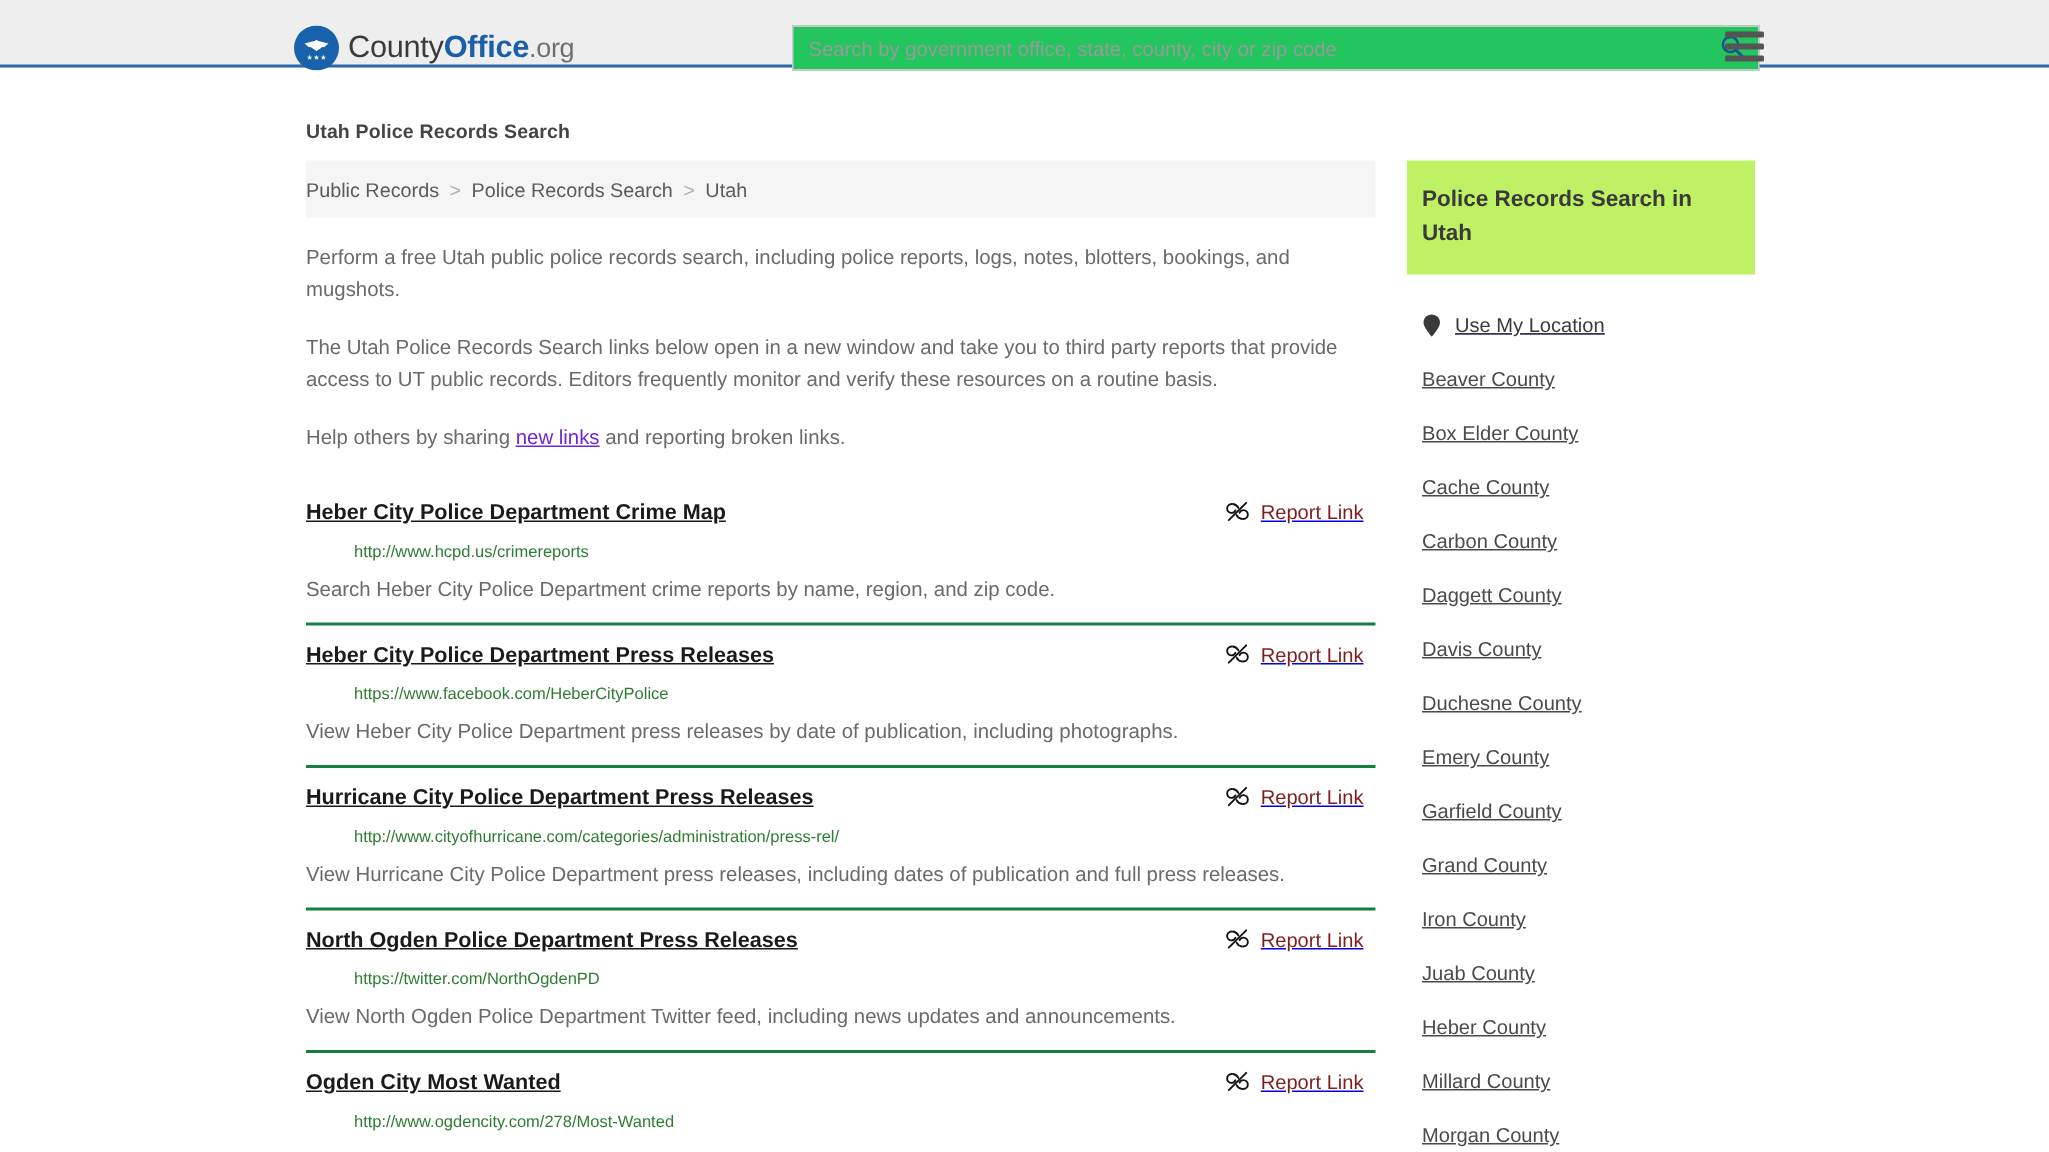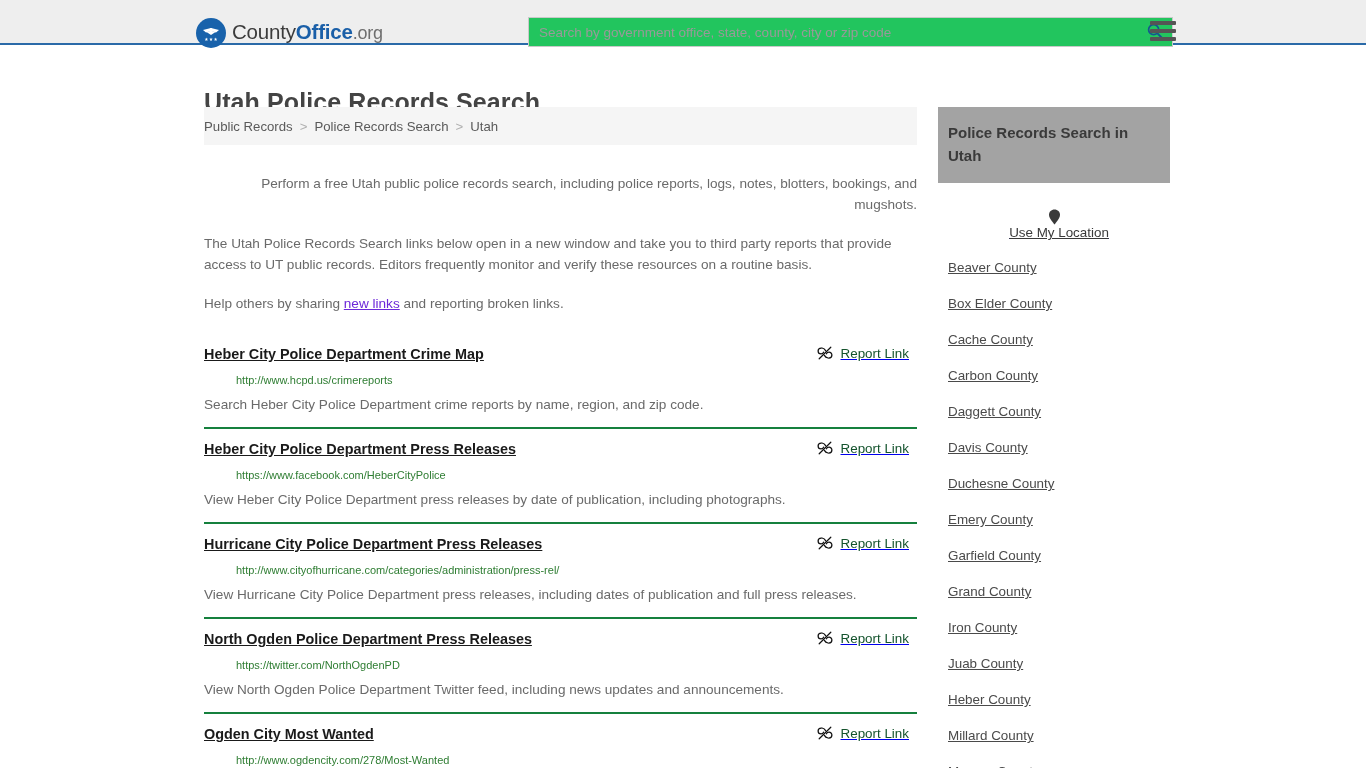--- a/index.html
+++ b/index.html
@@ -108,21 +108,21 @@
 
   
   .page {
     position: relative;
     width: 1366px;
   }
   .page-title {
     position: absolute;
     left: 204px;
     top: 26px;
-    font-size: 25px;
+    font-size: 13px;
     font-weight: bold;
     color: #444444;
     letter-spacing: 0.1px;
   }
 
   .content-col {
     position: absolute;
     left: 204px;
     top: 62px;
     width: 713px;
@@ -147,21 +147,21 @@
     margin: 0 7px;
   }
   .bc-inner { padding-left: 0; display: flex; align-items: flex-end; }
 
   .intro p {
     margin: 0;
     color: #6a6a6a;
     font-size: 13.6px;
     line-height: 21px;
   }
-  .intro .p1 { margin-top: 28px; text-align: right; }
+  .intro .p1 { margin-top: 16px; }
   .intro .p2 { margin-top: 18px; }
   .intro .p3 { margin-top: 18px; }
   .intro a {
     color: #6d28d9;
     text-decoration: underline;
     font-weight: normal;
   }
 
   
   .results { margin-top: 20px; }
@@ -186,21 +186,21 @@
   .report-link {
     display: flex;
     align-items: center;
     gap: 8px;
     flex: 0 0 auto;
     margin-top: 1px;
     margin-right: 8px;
   }
   .report-link .label {
     font-size: 13.4px;
-    color: #14532d;
+    color: #7f1d1d;
     white-space: nowrap;
   }
   .unlink-icon { width: 16px; height: 16px; display:block; }
   .result-url {
     display: block;
     color: #2e7d32;
     font-size: 11px;
     margin-top: 8px;
     text-decoration: none;
     line-height: 16px;
@@ -214,36 +214,34 @@
   }
 
   
   .sidebar {
     position: absolute;
     left: 938px;
     top: 62px;
     width: 232px;
   }
   .sidebar-head {
-    background: #a3a3a3;
+    background: #bef264;
     padding: 14px 14px 16px 10px;
   }
   .sidebar-head h2 {
     margin: 0;
     font-size: 15px;
     font-weight: bold;
     color: #3a3a3a;
     line-height: 23px;
   }
   .use-location {
     display: flex;
-    align-items: center;
     margin-top: 26px;
     padding-left: 10px;
-    flex-direction: column;
   }
   .pin-icon { width: 13px; height: 16px; margin-right: 9px; display:block; }
   .use-location .ul-label {
     font-size: 13.4px;
     color: #3a3a3a;
     text-decoration: underline;
   }
   .county-list { margin-top: 10px; padding-left: 10px; }
   .county-item {
     display: block;

